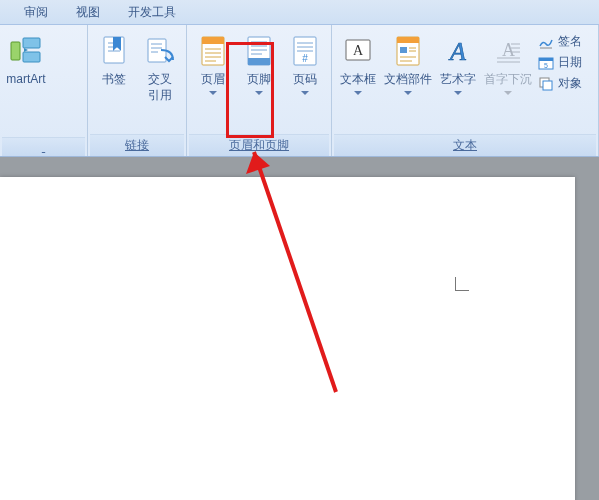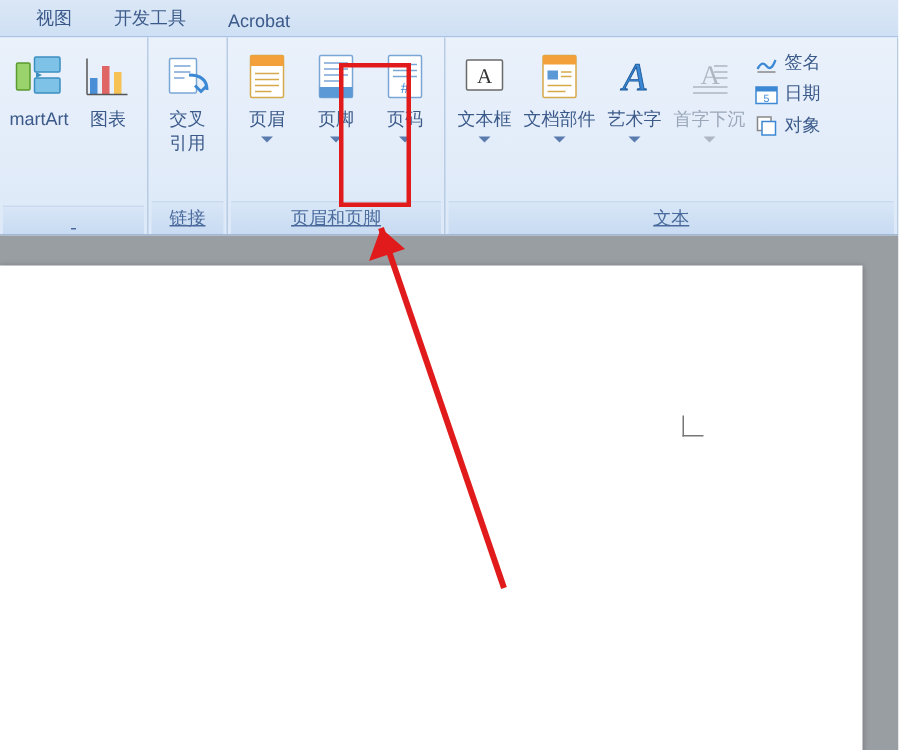--- a/index.html
+++ b/index.html
@@ -152,58 +152,58 @@
     position: absolute;
     pointer-events: none;
   }
   
   svg { display: block; }
 </style>
 </head>
 <body>
 
 <div class="tabs">
+  <div class="tab">审阅</div>
   <div class="tab">视图</div>
   <div class="tab">开发工具</div>
-  <div class="tab">Acrobat</div>
 </div>
 
 <div class="ribbon">
 
   <div class="group" style="min-width:88px">
     <div class="group-items">
       <div class="btn">
         <div class="btn-icon">
           <svg width="32" height="30" viewBox="0 0 32 30">
             <rect x="1" y="6" width="9" height="18" rx="1" fill="#9ad36b" stroke="#5a9a2f"></rect>
             <rect x="13" y="2" width="17" height="10" rx="1" fill="#7fc2e8" stroke="#3b8fc1"></rect>
             <rect x="13" y="16" width="17" height="10" rx="1" fill="#7fc2e8" stroke="#3b8fc1"></rect>
             <path d="M14 12 L18 14 L14 16 Z" fill="#3b8fc1"></path>
           </svg>
         </div>
         <div class="btn-label">martArt</div>
       </div>
-      <div class="btn">
-        <div class="btn-icon">
-          <svg width="30" height="30" viewBox="0 0 30 30">
-            <rect x="3" y="16" width="5" height="11" fill="#4a8fd6"></rect>
-            <rect x="11" y="8" width="5" height="19" fill="#e06666"></rect>
-            <rect x="19" y="12" width="5" height="15" fill="#f6c254"></rect>
-            <line x1="1" y1="27" x2="28" y2="27" stroke="#555"></line>
-            <line x1="1" y1="27" x2="1" y2="3" stroke="#555"></line>
-          </svg>
-        </div>
-        <div class="btn-label">图表</div>
-      </div>
     </div>
     <div class="group-label">&nbsp;</div>
   </div>
 
   <div class="group">
     <div class="group-items">
+      <div class="btn">
+        <div class="btn-icon">
+          <svg width="28" height="32" viewBox="0 0 28 32">
+            <rect x="4" y="2" width="20" height="26" rx="1" fill="#fff" stroke="#7aa6d6"></rect>
+            <line x1="8" y1="8" x2="20" y2="8" stroke="#7aa6d6"></line>
+            <line x1="8" y1="12" x2="20" y2="12" stroke="#7aa6d6"></line>
+            <line x1="8" y1="16" x2="20" y2="16" stroke="#7aa6d6"></line>
+            <path d="M13 2 L21 2 L21 16 L17 12 L13 16 Z" fill="#3c88d4"></path>
+          </svg>
+        </div>
+        <div class="btn-label">书签</div>
+      </div>
       <div class="btn">
         <div class="btn-icon">
           <svg width="30" height="30" viewBox="0 0 30 30">
             <rect x="3" y="3" width="18" height="23" rx="1" fill="#fff" stroke="#7aa6d6"></rect>
             <line x1="6" y1="8" x2="17" y2="8" stroke="#7aa6d6"></line>
             <line x1="6" y1="12" x2="17" y2="12" stroke="#7aa6d6"></line>
             <line x1="6" y1="16" x2="13" y2="16" stroke="#7aa6d6"></line>
             <path d="M16 14 Q28 14 28 24" fill="none" stroke="#3c88d4" stroke-width="2"></path>
             <path d="M24 24 L28 28 L32 24" fill="none" stroke="#3c88d4" stroke-width="2" transform="translate(-4,-3)"></path>
           </svg>

